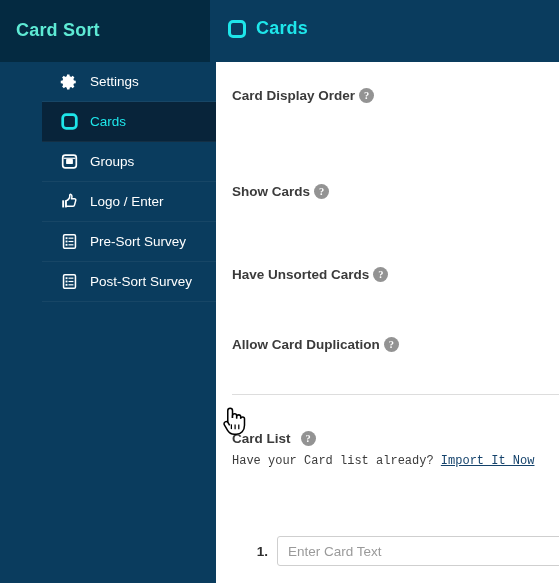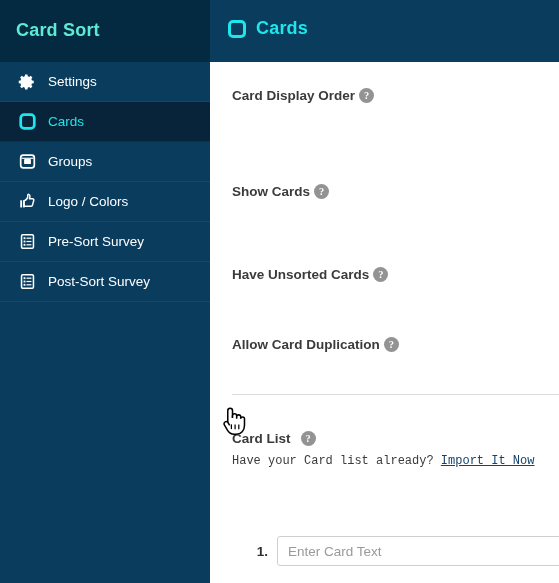--- a/index.html
+++ b/index.html
@@ -69,20 +69,21 @@
     display: block;
   }
 
   
   .sidebar {
     position: absolute;
     top: 62px; left: 0;
     width: 210px;
     height: 521px;
     background: #0a3c5e;
+    padding-left: 42px;
   }
   .nav-item {
     position: relative;
     height: 40px;
     display: flex;
     align-items: center;
     padding-left: 16px;
     box-sizing: border-box;
     cursor: pointer;
     border-bottom: 1px solid rgba(255,255,255,0.055);
@@ -270,21 +271,21 @@
 
 
     <div class="nav-item">
       <span class="nav-icon">
         <svg width="19" height="19" viewBox="0 0 24 24" fill="none" stroke="#ffffff" stroke-width="1.9" stroke-linejoin="round">
           <path d="M7.5 10.5v9"></path>
           <path d="M4 10.5v9" stroke-width="2.4"></path>
           <path d="M7.5 11.2c1.6-.4 3.1-1.6 4-3 .8-1.3 1-2.6.8-4.1-.1-.8.6-1.4 1.3-1.1.9.4 1.5 1.4 1.5 2.8 0 1-.3 2-.7 2.8h3.9c1.1 0 1.9 1 1.6 2l-1.6 6c-.2.8-.9 1.3-1.7 1.3H7.5z" fill="none"></path>
         </svg>
       </span>
-      <span class="nav-label">Logo / Colors</span>
+      <span class="nav-label">Logo / Enter</span>
     </div>
 
     <div class="nav-item">
       <span class="nav-icon">
         <svg width="17" height="17" viewBox="0 0 20 20">
           <rect x="3" y="2" width="14" height="16" rx="1.5" ry="1.5" fill="none" stroke="#ffffff" stroke-width="1.8"></rect>
           <rect x="5.4" y="5" width="2.2" height="2.2" fill="#ffffff"></rect>
           <rect x="5.4" y="8.9" width="2.2" height="2.2" fill="#ffffff"></rect>
           <rect x="5.4" y="12.8" width="2.2" height="2.2" fill="#ffffff"></rect>
           <rect x="8.8" y="5.4" width="5.8" height="1.4" fill="#ffffff"></rect>

